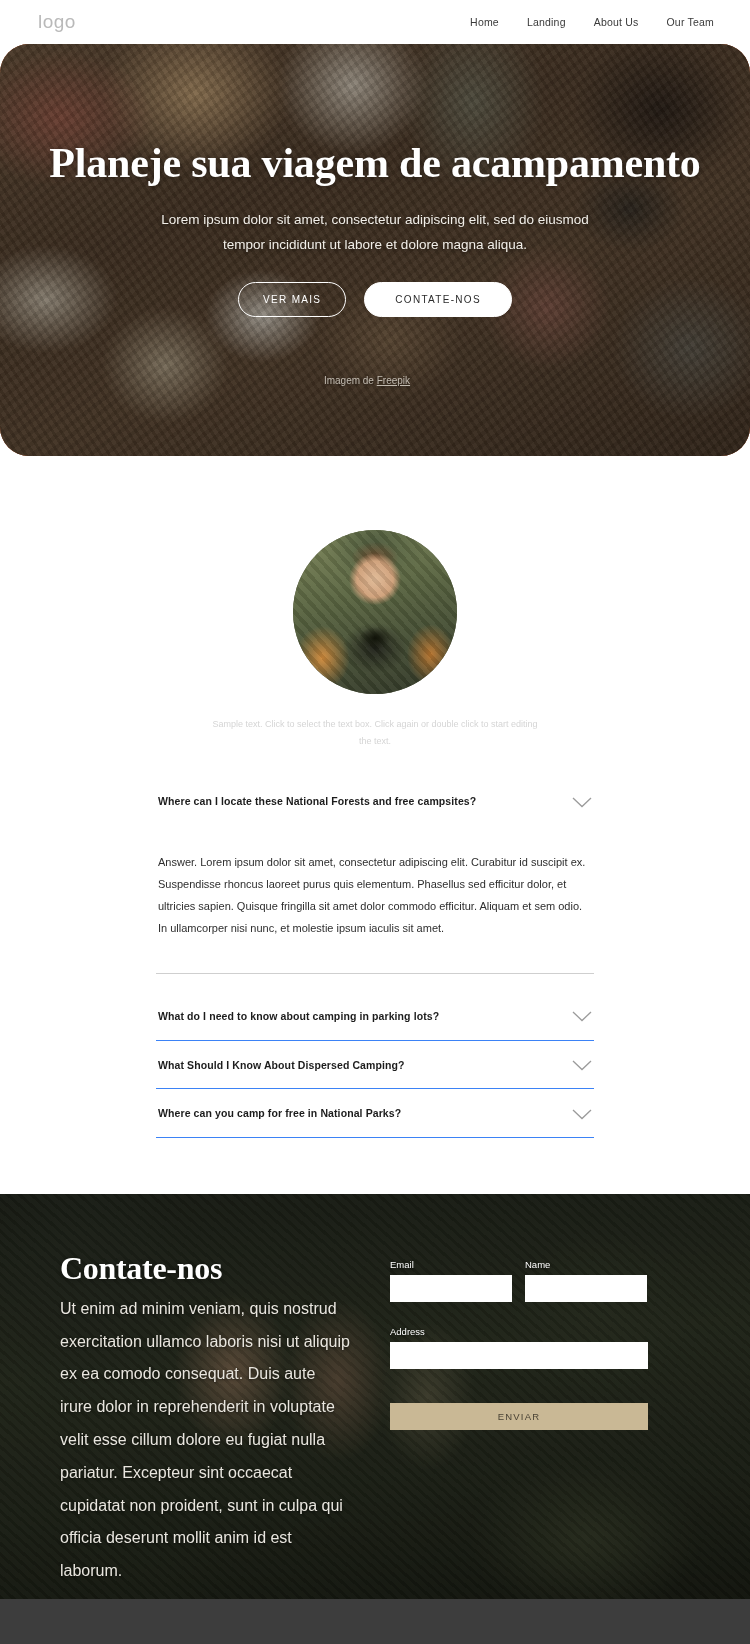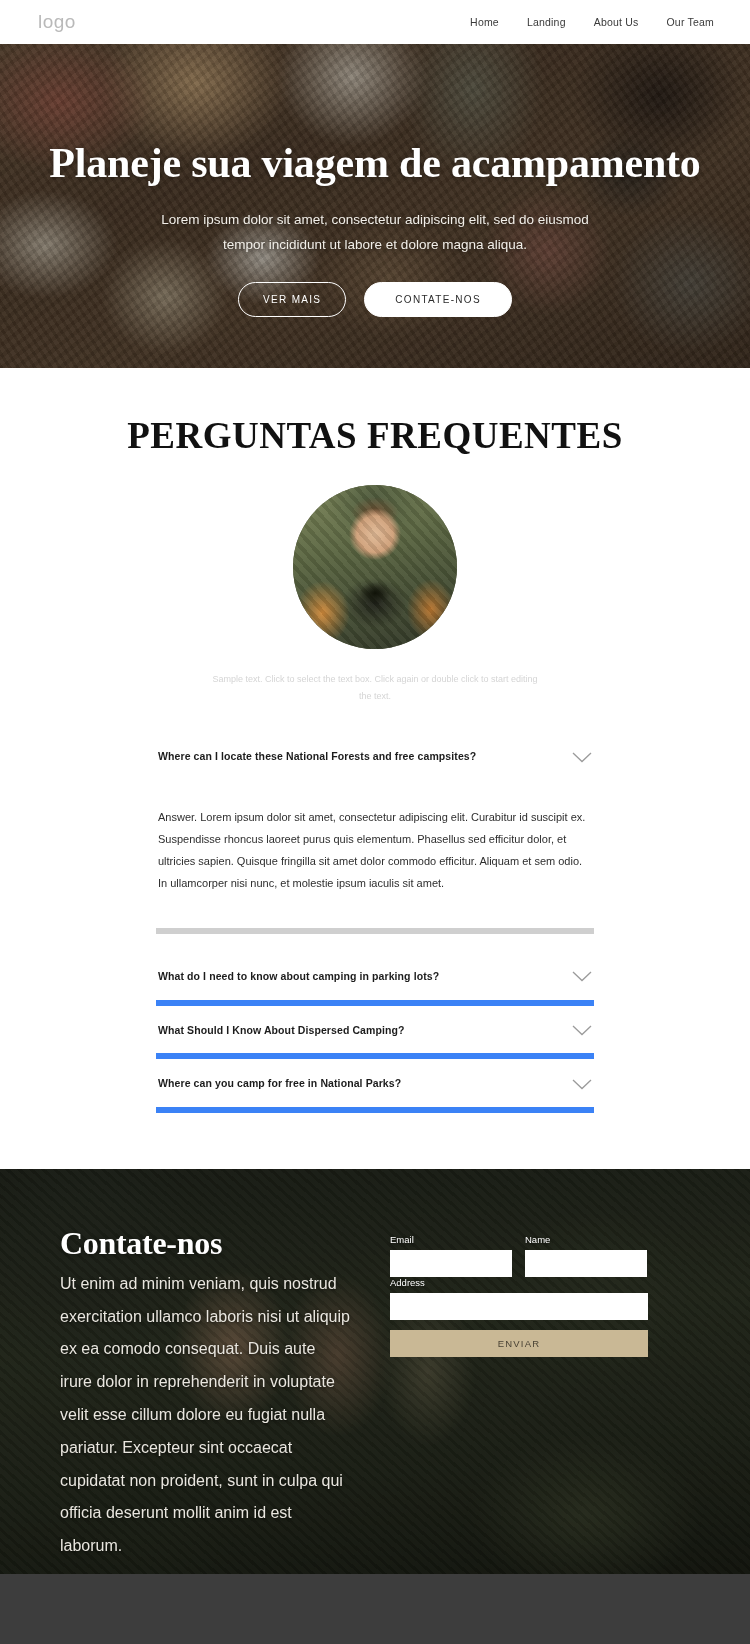--- a/index.html
+++ b/index.html
@@ -36,23 +36,24 @@
     color: #3a3a3a;
     text-decoration: none;
     letter-spacing: .2px;
     white-space: nowrap;
   }
 
   
   .hero {
     position: relative;
     width: 750px;
-    height: 324px;
+    height: 412px;
     overflow: hidden;
     background: #c2410c;
+    border-radius: 29px;
   }
   .hero-photo {
     position: absolute;
     inset: 0;
     background:
       radial-gradient(ellipse 150px 110px at 8% 18%, #9e5a4a 0%, rgba(158,90,74,0) 62%),
       radial-gradient(ellipse 160px 130px at 26% 12%, #c9a678 0%, rgba(201,166,120,0) 60%),
       radial-gradient(ellipse 130px 120px at 47% 10%, #ded6c7 0%, rgba(222,214,199,0) 58%),
       radial-gradient(ellipse 120px 150px at 63% 14%, #6f705e 0%, rgba(111,112,94,0) 60%),
       radial-gradient(ellipse 140px 120px at 88% 16%, #231b16 0%, rgba(35,27,22,0) 62%),
@@ -184,21 +185,21 @@
     width: 330px;
     text-align: center;
     font-size: 9px;
     line-height: 1.85;
     color: #d5d5d5;
   }
   .faq-list {
     width: 438px;
     margin: 28px auto 0;
   }
-  .faq-item { border-bottom: 6px solid #3b82f6; }
+  .faq-item { border-bottom: 1px solid #3b82f6; }
   .faq-item.open { border-bottom-color: #cfcfcf; }
   .faq-q {
     display: flex;
     align-items: center;
     justify-content: space-between;
     padding: 18px 2px 16px;
     cursor: pointer;
     gap: 12px;
   }
   .faq-q-text {
@@ -284,21 +285,21 @@
     color: #ffffff;
     border: 1.5px solid #ffffff;
     border-radius: 30px;
     padding: 10px 22px;
     background: transparent;
     cursor: pointer;
     font-family: "Liberation Sans", sans-serif;
   }
   .contact-form { width: 258px; padding-top: 9px; }
   .form-row { display: flex; gap: 13px; }
-  .field { margin-bottom: 0; }
+  .field { margin-bottom: 24px; }
   .field.half { width: 122px; }
   .field.full { width: 258px; }
   .field label {
     display: block;
     font-size: 9.5px;
     color: #ffffff;
     margin-bottom: 5px;
     text-shadow: 0 1px 3px rgba(0,0,0,.6);
   }
   .field input {
@@ -370,21 +371,20 @@
       <button class="btn btn-solid">CONTATE-NOS</button>
     </div>
   </div>
 
   <div class="hero-credit">
     <span>Imagem de </span><u>Freepik</u>
   </div>
 </section>
 
 <section class="faq">
-  <h2 class="faq-title">PERGUNTAS FREQUENTES</h2>
 
   <div class="avatar">
     <div class="avatar-art"></div>
   </div>
 
   <p class="faq-note">Sample text. Click to select the text box. Click again or double click to start editing the text.</p>
 
   <div class="faq-list">
 
     <div class="faq-item open">

